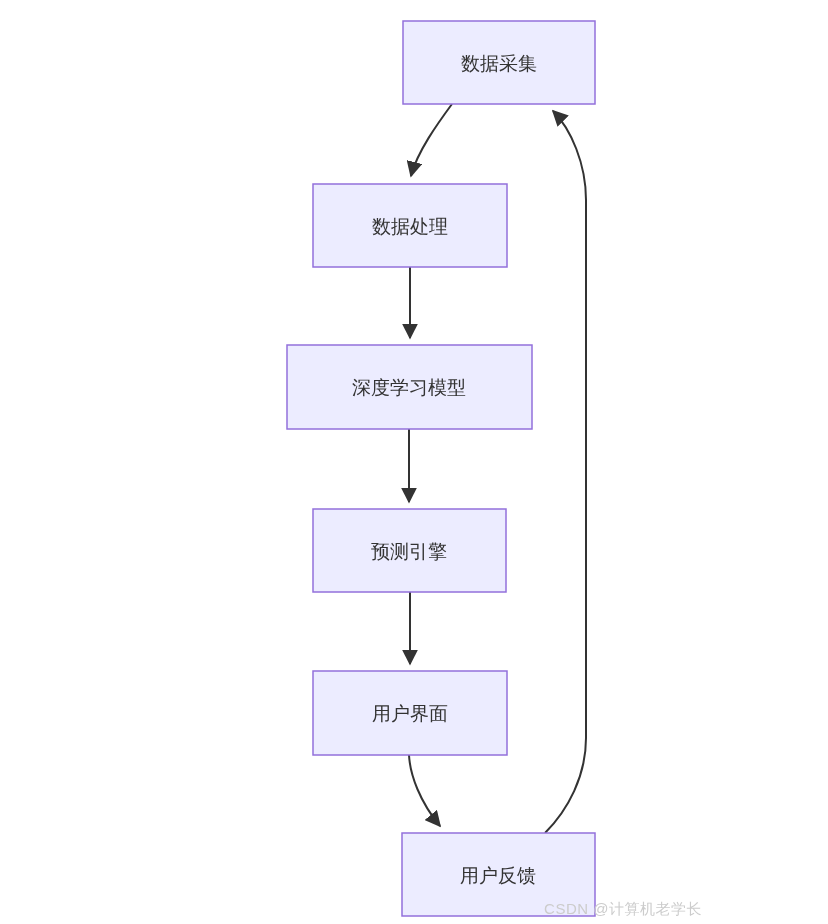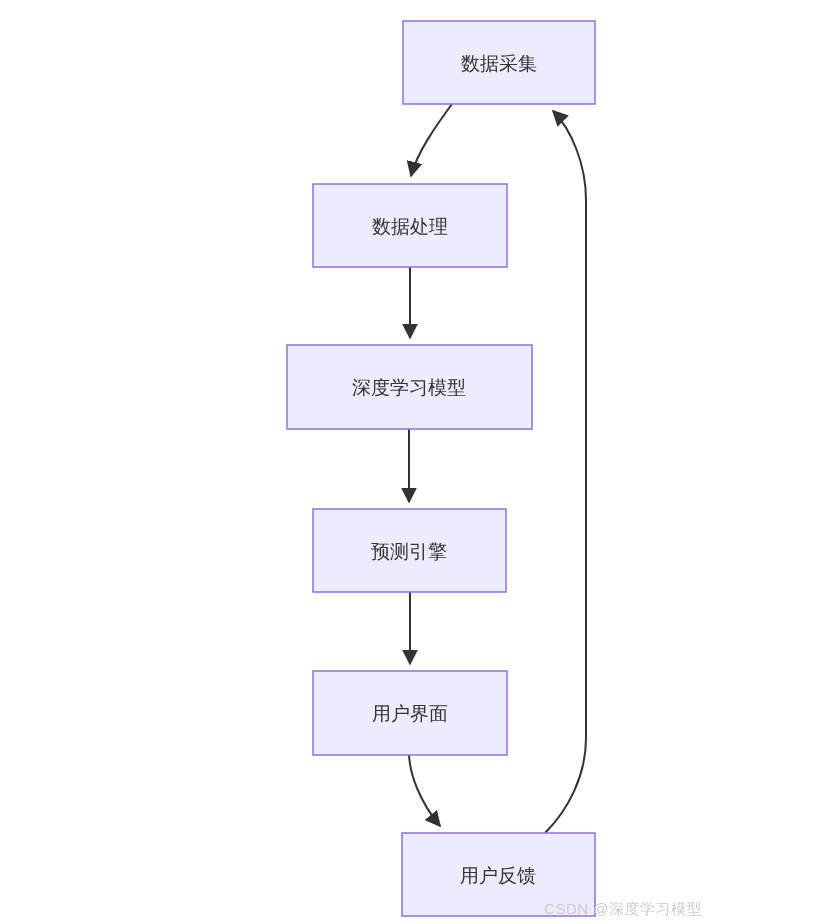--- a/index.html
+++ b/index.html
@@ -93,14 +93,14 @@
       <rect class="node-rect" x="313" y="671" width="194" height="84"></rect>
       <text class="node-label" x="410" y="713">用户界面</text>
     </g>
 
     <g>
       <rect class="node-rect" x="402" y="833" width="193" height="83"></rect>
       <text class="node-label" x="498" y="875">用户反馈</text>
     </g>
   </svg>
 
-  <div class="watermark">CSDN @深度学习模型</div>
+  <div class="watermark">CSDN @计算机老学长</div>
 </div>
 
 </body></html>

